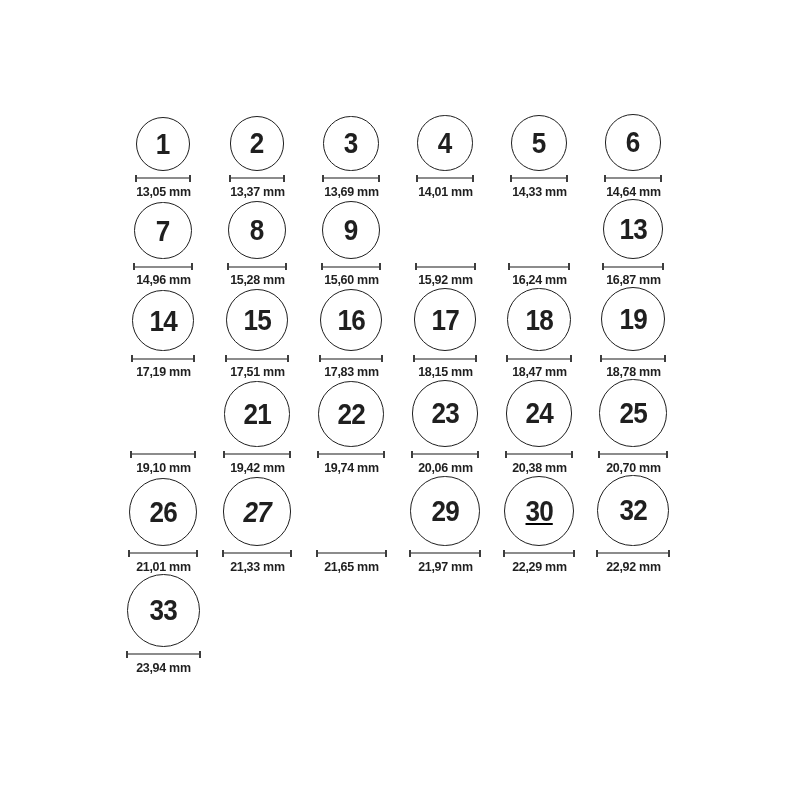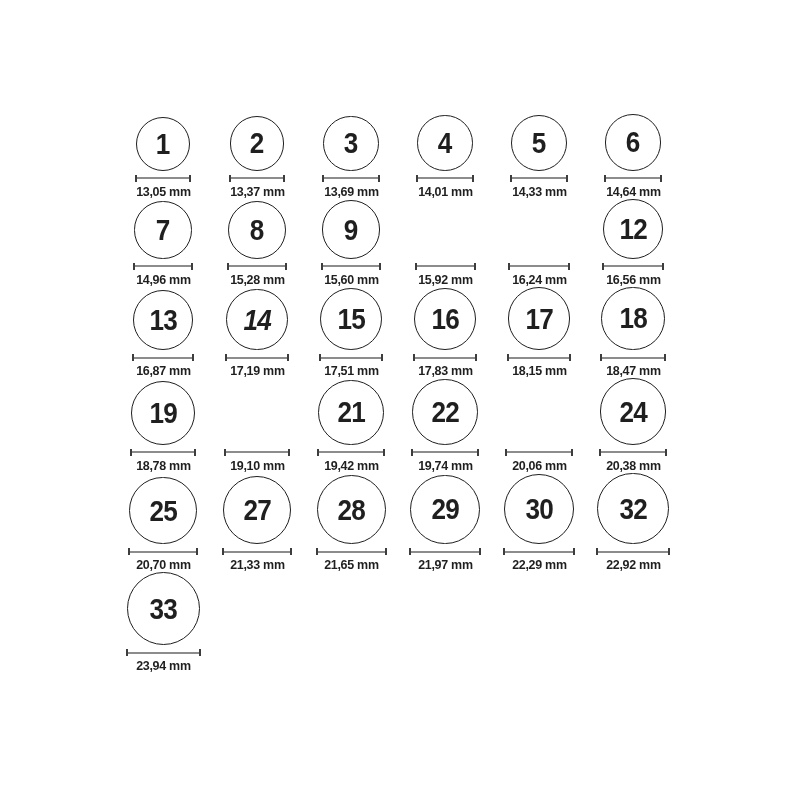--- a/index.html
+++ b/index.html
@@ -200,46 +200,35 @@
 
   <div class="cell">
     <div class="dim" style="width: 61.5px;">
       <span class="tick"></span>
       <span class="dimline"></span>
       <span class="tick"></span>
     </div>
     <div class="label">16,24 mm</div>
   </div>
 
-  <div class="cell">
-    <div class="circle" style="width: 60.1px; height: 60.1px;">
-      <span class="num">12</span>
-    </div>
-    <div class="dim" style="width: 62.1px;">
-      <span class="tick"></span>
-      <span class="dimline"></span>
-      <span class="tick"></span>
-    </div>
-    <div class="label">16,56 mm</div>
-  </div>
 
   <div class="cell">
     <div class="circle" style="width: 60.6px; height: 60.6px;">
       <span class="num">13</span>
     </div>
     <div class="dim" style="width: 62.6px;">
       <span class="tick"></span>
       <span class="dimline"></span>
       <span class="tick"></span>
     </div>
     <div class="label">16,87 mm</div>
   </div>
 
   <div class="cell">
-    <div class="circle" style="width: 61.2px; height: 61.2px; font-style: italic;">
+    <div class="circle" style="width: 61.2px; height: 61.2px;">
       <span class="num">14</span>
     </div>
     <div class="dim" style="width: 63.2px;">
       <span class="tick"></span>
       <span class="dimline"></span>
       <span class="tick"></span>
     </div>
     <div class="label">17,19 mm</div>
   </div>
 
@@ -330,20 +319,23 @@
     </div>
     <div class="dim" style="width: 67.6px;">
       <span class="tick"></span>
       <span class="dimline"></span>
       <span class="tick"></span>
     </div>
     <div class="label">19,74 mm</div>
   </div>
 
   <div class="cell">
+    <div class="circle" style="width: 66.2px; height: 66.2px;">
+      <span class="num">23</span>
+    </div>
     <div class="dim" style="width: 68.2px;">
       <span class="tick"></span>
       <span class="dimline"></span>
       <span class="tick"></span>
     </div>
     <div class="label">20,06 mm</div>
   </div>
 
   <div class="cell">
     <div class="circle" style="width: 66.8px; height: 66.8px;">
@@ -362,37 +354,45 @@
       <span class="num">25</span>
     </div>
     <div class="dim" style="width: 69.3px;">
       <span class="tick"></span>
       <span class="dimline"></span>
       <span class="tick"></span>
     </div>
     <div class="label">20,70 mm</div>
   </div>
 
-
-  <div class="cell">
-    <div class="circle" style="width: 68.4px; height: 68.4px;">
+  <div class="cell">
+    <div class="circle" style="width: 67.9px; height: 67.9px;">
+      <span class="num">26</span>
+    </div>
+    <div class="dim" style="width: 69.9px;">
+      <span class="tick"></span>
+      <span class="dimline"></span>
+      <span class="tick"></span>
+    </div>
+    <div class="label">21,01 mm</div>
+  </div>
+
+  <div class="cell">
+    <div class="circle" style="width: 68.4px; height: 68.4px; font-style: italic;">
       <span class="num">27</span>
     </div>
     <div class="dim" style="width: 70.4px;">
       <span class="tick"></span>
       <span class="dimline"></span>
       <span class="tick"></span>
     </div>
     <div class="label">21,33 mm</div>
   </div>
 
   <div class="cell">
-    <div class="circle" style="width: 69px; height: 69px;">
-      <span class="num">28</span>
-    </div>
     <div class="dim" style="width: 71px;">
       <span class="tick"></span>
       <span class="dimline"></span>
       <span class="tick"></span>
     </div>
     <div class="label">21,65 mm</div>
   </div>
 
   <div class="cell">
     <div class="circle" style="width: 69.5px; height: 69.5px;">
@@ -400,21 +400,21 @@
     </div>
     <div class="dim" style="width: 71.5px;">
       <span class="tick"></span>
       <span class="dimline"></span>
       <span class="tick"></span>
     </div>
     <div class="label">21,97 mm</div>
   </div>
 
   <div class="cell">
-    <div class="circle" style="width: 70.1px; height: 70.1px;">
+    <div class="circle" style="width: 70.1px; height: 70.1px; text-decoration: underline;">
       <span class="num">30</span>
     </div>
     <div class="dim" style="width: 72.1px;">
       <span class="tick"></span>
       <span class="dimline"></span>
       <span class="tick"></span>
     </div>
     <div class="label">22,29 mm</div>
   </div>
 

